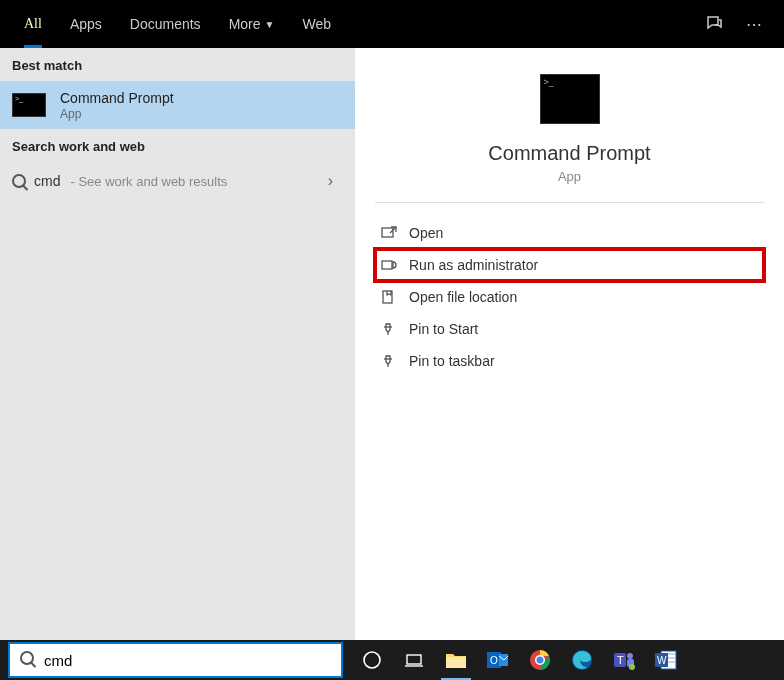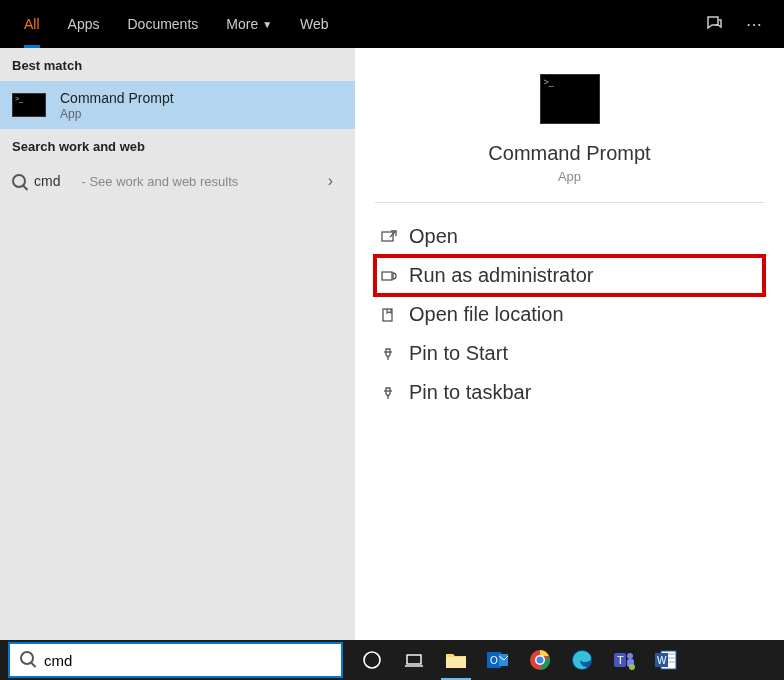--- a/index.html
+++ b/index.html
@@ -1,49 +1,49 @@
 <!DOCTYPE html>
 <html><head>
 <meta charset="utf-8">
 <style>
 * { margin: 0; padding: 0; box-sizing: border-box; font-family: "Segoe UI", sans-serif; }
 body { width: 784px; height: 680px; background: #f2f2f2; overflow: hidden; position: relative; }
 
 .topbar { height: 48px; background: #000; display: flex; align-items: center; padding: 0 10px; }
 .tab { color: #ccc; padding: 0 14px; height: 48px; display: flex; align-items: center; font-size: 14px; cursor: pointer; position: relative; }
-.tab.active { color: #f97316; }
+.tab.active { color: #fef9c3; font-family: Liberation Serif, serif; }
 .tab.active::after { content: ""; position: absolute; left: 14px; right: 14px; bottom: 0; height: 3px; background: #0078d4; }
 .more-caret { margin-left: 4px; font-size: 10px; }
 .topbar-spacer { flex: 1; }
 .topbar-icon { width: 40px; height: 40px; display: flex; align-items: center; justify-content: center; color: #ccc; font-size: 16px; cursor: pointer; }
 
 .content { display: flex; height: 672px; }
 
 .left { width: 355px; background: #e6e6e6; display: flex; flex-direction: column; }
 .section-header { font-size: 13px; font-weight: 600; padding: 10px 12px 8px; color: #222; }
 .best-match { display: flex; align-items: center; padding: 8px 12px; background: #b3d5f0; }
 .cmd-thumb { width: 34px; height: 24px; background: #000; border: 1px solid #333; margin-right: 14px; position: relative; }
 .cmd-thumb::before { content: ">_"; color: #ccc; font-size: 7px; position: absolute; top: 1px; left: 2px; }
 .bm-text .bm-title { font-size: 14px; color: #222; line-height: 18px; }
 .bm-text .bm-sub { font-size: 12px; color: #666; }
 
 .web-row { display: flex; align-items: center; padding: 10px 12px; color: #333; cursor: pointer; }
 .web-row .sicon { width: 22px; display: flex; justify-content: flex-start; }
 .web-row .wq { font-size: 14px; }
-.web-row .wsub { color: #888; font-size: 13px; margin-left: 21px; }
+.web-row .wsub { color: #888; font-size: 13px; margin-left: 10px; }
 .web-row .chev { margin-left: auto; color: #666; font-size: 16px; margin-right: 10px; }
 
 .right { flex: 1; background: #fff; padding: 26px 20px 20px; display: flex; flex-direction: column; }
 .detail-thumb { width: 60px; height: 50px; background: #000; margin: 0 auto; border: 1px solid #333; position: relative; }
 .detail-thumb::before { content: ">_"; color: #aaa; font-size: 9px; position: absolute; top: 2px; left: 3px; }
 .detail-title { text-align: center; font-size: 20px; color: #333; margin-top: 18px; }
 .detail-sub { text-align: center; font-size: 13px; color: #888; margin-top: 4px; margin-bottom: 18px; }
 .hr { border: none; border-top: 1px solid #ddd; margin-bottom: 14px; }
 
-.action-row { display: flex; align-items: center; padding: 8px 6px; font-size: 20px; color: #333; cursor: pointer; }
+.action-row { display: flex; align-items: center; padding: 8px 6px; font-size: 14px; color: #333; cursor: pointer; }
 .action-row .aicon { width: 28px; display: flex; justify-content: flex-start; color: #555; }
 .action-row.hl { outline: 4px solid #d40000; outline-offset: -2px; }
 
 .taskbar { position: absolute; left: 0; right: 0; bottom: 0; height: 40px; background: #1c1c1c; display: flex; align-items: center; }
 .searchbox { width: 335px; height: 36px; margin: 2px 8px 2px 8px; background: #fff; border: 2px solid #0078d4; display: flex; align-items: center; padding: 0 10px; }
 .searchbox .sicon { margin-right: 10px; color: #555; }
 .searchbox input { border: none; outline: none; font-size: 15px; flex: 1; background: transparent; }
 .tb-icon { width: 42px; height: 40px; display: flex; align-items: center; justify-content: center; cursor: pointer; position: relative; }
 .tb-icon.active::after { content: ""; position: absolute; bottom: 0; left: 6px; right: 6px; height: 2px; background: #76b9ed; }
 

